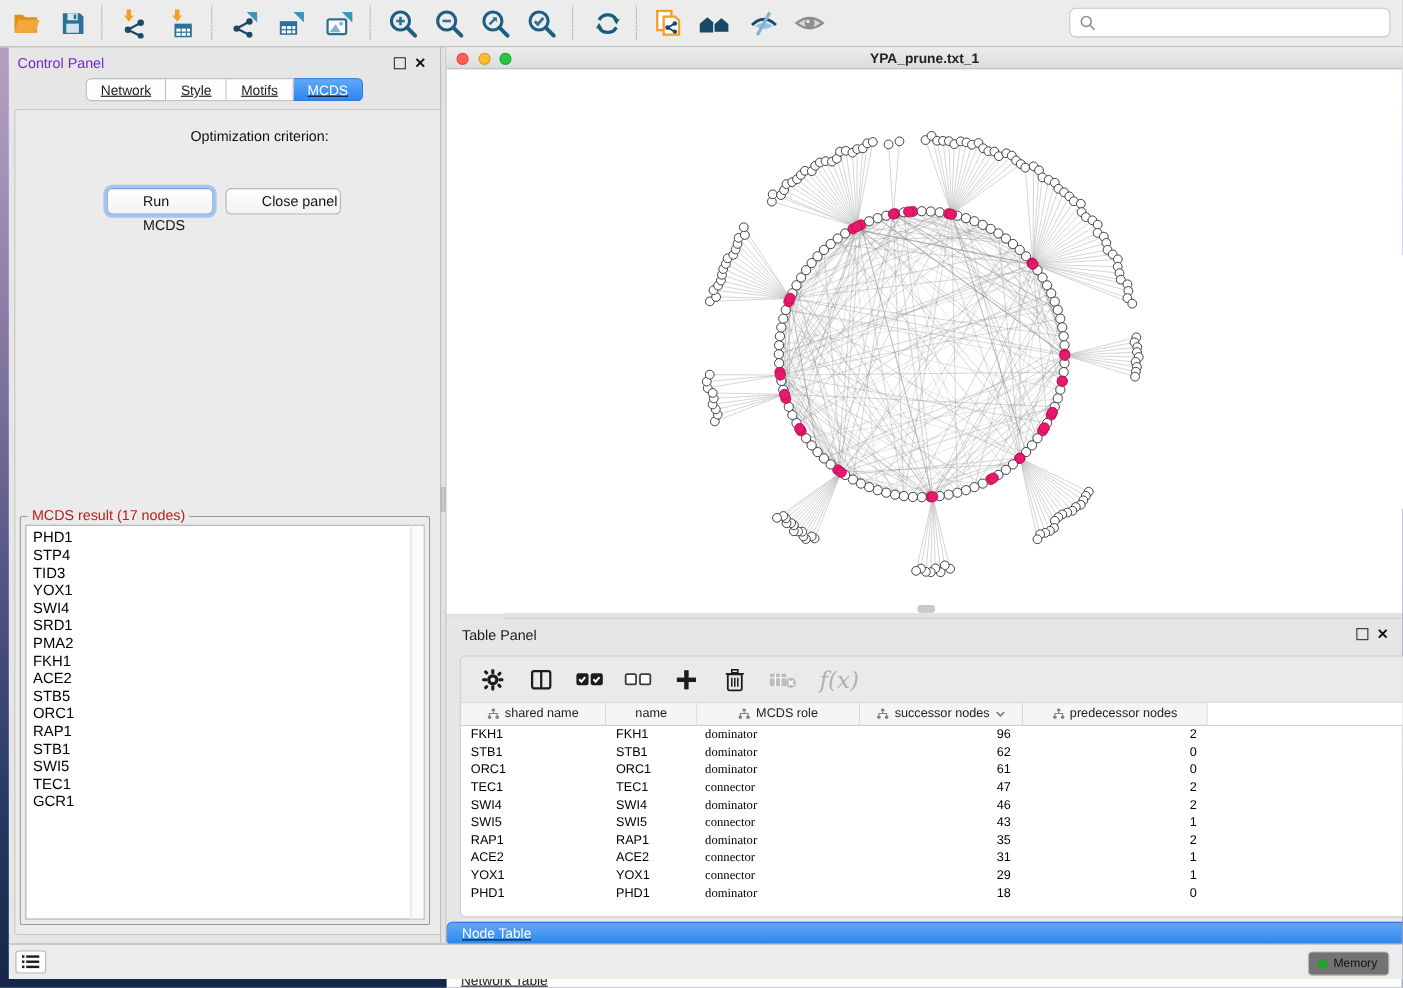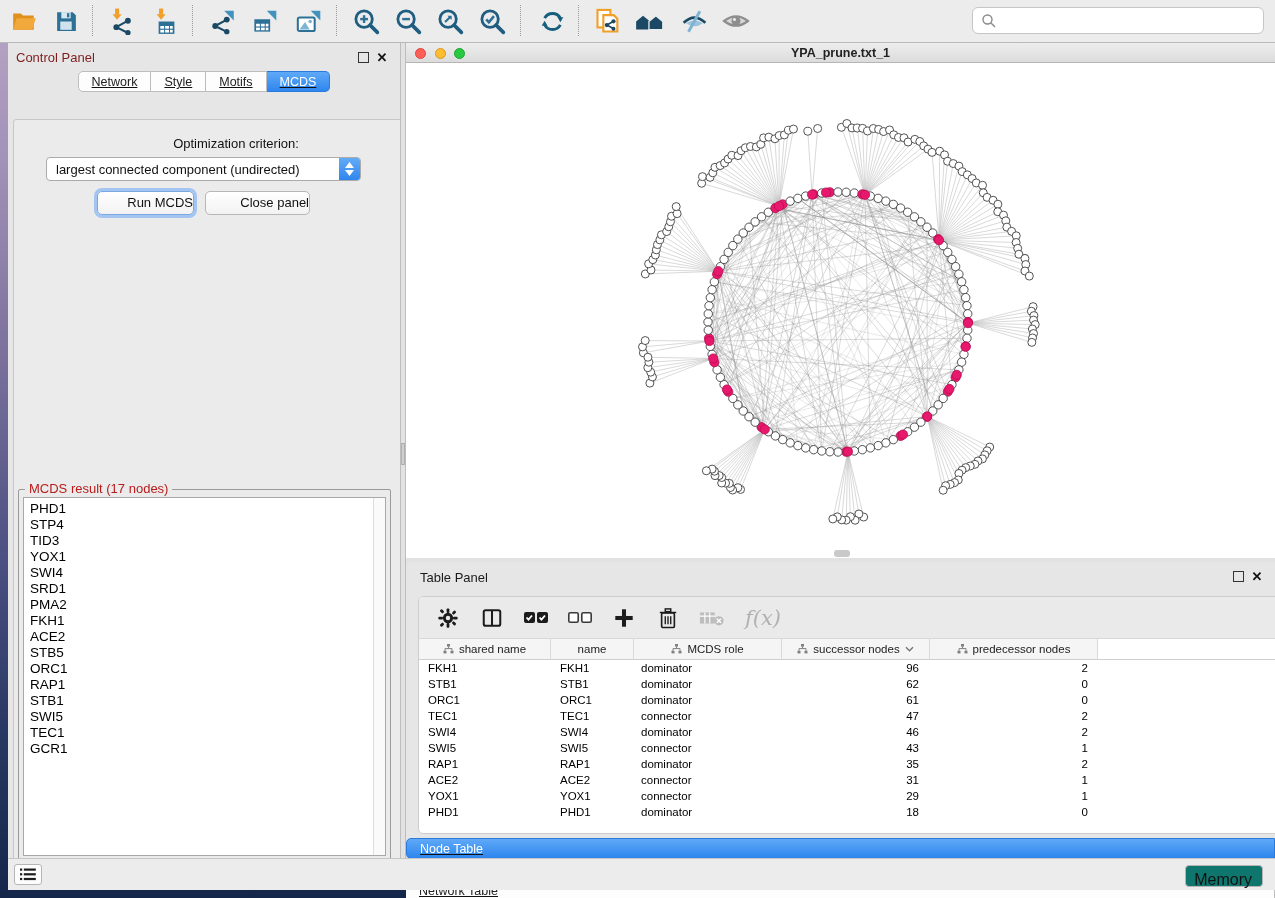--- a/index.html
+++ b/index.html
@@ -16,38 +16,38 @@
   .tb-btn { position:absolute; top:6px; width:36px; height:30px; display:flex; align-items:center; justify-content:center; border-radius:4px; cursor:default; }
   .tb-sep { position:absolute; top:5px; height:31px; border-left:1px dotted #9a9a9a; }
   #search-wrap { position:absolute; left:972px; top:7px; width:292px; height:27px; background:#fff; border:1px solid #c6c6c6; border-radius:6px; display:flex; align-items:center; padding-left:8px; }
   #search-wrap input { border:none; outline:none; flex:1; height:22px; font-size:13px; font-family:"Liberation Sans",sans-serif; background:transparent; }
 
   
 
   
   #control-panel { left:8px; top:43px; width:392px; height:815px; background:#e6e6e6; }
   #cp-title-row { position:relative; height:28px; }
-  #cp-title { position:absolute; left:8px; top:7px; font-size:13px; color:#7f1d1d; }
+  #cp-title { position:absolute; left:8px; top:7px; font-size:13px; color:#6d28d9; }
   .panel-float, .panel-close { position:absolute; top:7px; width:14px; height:14px; font-weight:bold; color:#111; display:flex; align-items:center; justify-content:center; font-size:13px; }
   .panel-float { border:1.5px solid #333; width:11px; height:11px; top:9px; }
   #cp-float { right:31px; } #cp-close { right:11px; }
   #tp-float { right:31px; } #tp-close { right:11px; }
 
   .tab-strip { display:flex; justify-content:center;text-decoration:underline; }
   .seg-tab { height:21px; line-height:20px; padding:0 13px; background:#fdfdfd; border:1px solid #bdbdbd; border-left:none; font-size:12.5px; color:#222; }
   .seg-tab:first-child { border-left:1px solid #bdbdbd; border-radius:5px 0 0 5px; }
   .seg-tab:last-child { border-radius:0 5px 5px 0; }
   .seg-tab.active { background:linear-gradient(180deg,#5fa9f7 0%,#2e86ee 100%); color:#fff; border-color:#2a7ade; }
 
-  #cp-inner { position:absolute; left:5px; top:56px; width:446px; height:751px; background:#ebebeb; border:1px solid #c7c7c7; border-radius:3px;margin-top:20px; }
+  #cp-inner { position:absolute; left:5px; top:56px; width:446px; height:751px; background:#ebebeb; border:1px solid #c7c7c7; border-radius:3px; }
   #opt-label { position:absolute; left:0; right:0; top:16px; text-align:center; font-size:13px; color:#111; }
   #criterion { position:absolute; left:32px; top:37px; width:315px; height:24px; background:#fff; border:1px solid #ababab; border-radius:4px; display:flex; align-items:center; }
   #criterion .val { flex:1; padding-left:9px; font-size:13px; white-space:nowrap; }
   #criterion .stepper { width:21px; height:22px; margin-right:0px; border-radius:0 3px 3px 0; background:linear-gradient(180deg,#63abf8,#2e86ee); display:flex; flex-direction:column; align-items:center; justify-content:center; gap:2px; }
-  .btn { position:absolute; height:24px; background:linear-gradient(180deg,#ffffff,#f2f2f2); border:1px solid #b7b7b7; border-radius:5px; font-size:13px; text-align:right; line-height:22px; color:#111; }
+  .btn { position:absolute; height:24px; background:linear-gradient(180deg,#ffffff,#f2f2f2); border:1px solid #b7b7b7; border-radius:5px; font-size:13px; text-align:left; line-height:22px; color:#111;padding-left:32px; }
   #run-btn { left:83px; top:71px; width:97px; box-shadow:0 0 0 3px rgba(105,165,245,.55); border-color:#7aa8e0; }
   #close-btn { left:191px; top:71px; width:105px; }
 
   #mcds-group { position:absolute; left:4px; top:369px; width:373px; height:372px; border:1px solid #9a9a9a; border-radius:2px; }
   #mcds-group-label { position:absolute; left:6px; top:-9px; background:#ebebeb; padding:0 4px; font-size:13px; color:#b91c1c; }
   #mcds-list-wrap { position:absolute; left:4px; top:7px; right:4px; bottom:4px; background:#fff; border:1px solid #a8a8a8; display:flex; }
   #mcds-list { flex:1; padding:3px 0 0 6px; font-size:13.5px; line-height:16px; color:#000; overflow:hidden; }
   #mcds-scroll { width:12px; border-left:1px solid #dedede; background:#fafafa; }
 
   
@@ -71,30 +71,30 @@
   #tp-title { position:absolute; left:14px; top:8px; font-size:13px; color:#1a1a1a; }
   #tp-box { position:absolute; left:12px; top:34px; width:1018px; height:238px; background:#fff; border:1px solid #cdcdcd; border-radius:5px; overflow:hidden; }
   #tp-toolbar { position:absolute; left:0; top:0; right:0; height:42px; background:#eaeaea; border-bottom:1px solid #d8d8d8; display:flex; align-items:center; gap:14px; padding-left:14px; }
   .tpt-btn { width:30px; height:30px; display:flex; align-items:center; justify-content:center; }
   #tbl-header { position:absolute; left:0; top:42px; right:14px; height:21px; display:grid; grid-template-columns:132px 83px 148px 148px 168px 1fr; }
   .hcell { background:#f5f5f5; border-right:1px solid #d9d9d9; border-bottom:1px solid #cfcfcf; display:flex; align-items:center; justify-content:center; gap:5px; font-size:11.5px; color:#222; }
   .hcell.filler { background:#fff; border-right:none; border-bottom:1px solid #cfcfcf; }
   #tbl-rows { position:absolute; left:0; top:63px; right:14px; bottom:0; }
   .trow { display:grid; grid-template-columns:132px 83px 148px 148px 168px 1fr; height:16px; font-size:11.5px; color:#000; }
   .trow .c { line-height:16px; white-space:nowrap; overflow:hidden; }
-  .c0 { padding-left:9px; } .c1 { padding-left:9px; } .c2 { padding-left:7px; }
+  .c0 { padding-left:9px; } .c1 { padding-left:9px; } .c2 { padding-left:7px;font-family:Liberation Serif, serif; }
   .c3 { text-align:right; padding-right:11px; } .c4 { text-align:right; padding-right:10px; }
   #tbl-vscroll { position:absolute; right:0; top:42px; bottom:0; width:14px; background:#fafafa; border-left:1px solid #e2e2e2; }
   #tbl-vthumb { position:absolute; left:2px; top:38px; width:9px; height:124px; background:#c6c6c6; border-radius:5px; }
   #tbl-tabs { position:absolute; left:0; right:0; top:276px; display:flex; justify-content:center;flex-direction:column; }
 
   
   #status-bar { left:8px; top:858px; width:1267px; height:32px; background:#ececec; border-top:1px solid #c6c6c6; }
   #list-btn { position:absolute; left:6px; top:5px; width:28px; height:21px; background:#fdfdfd; border:1px solid #b5b5b5; border-radius:3px; display:flex; align-items:center; justify-content:center; }
-  #memory-btn { position:absolute; right:12px; top:6px; height:22px; padding:0 10px 0 8px; background:#0f766e; border:1px solid #b5b5b5; border-radius:4px; display:flex; align-items:center; gap:5px; font-size:16px; color:#111;flex-direction:column; }
+  #memory-btn { position:absolute; right:12px; top:6px; height:22px; padding:0 10px 0 8px; background:#737373; border:1px solid #b5b5b5; border-radius:4px; display:flex; align-items:center; gap:5px; font-size:11px; color:#111; }
   #memory-dot { width:9px; height:9px; border-radius:50%; background:#1fa32f; }
 
   svg { display:block; }
 </style>
 </head>
 <body>
 
 <div id="toolbar" class="abs">
   <div class="tb-btn" style="left:6px">
     <svg width="26" height="26" viewBox="0 0 24 24">
@@ -266,31 +266,20 @@
     <span id="cp-close" class="panel-close">✕</span>
   </div>
   <div class="tab-strip" id="cp-tabs">
       <div class="seg-tab">Network</div>
       <div class="seg-tab">Style</div>
       <div class="seg-tab">Motifs</div>
       <div class="seg-tab active">MCDS</div>
     </div>
   <div id="cp-inner">
     <div id="opt-label">Optimization criterion:</div>
-    <div id="criterion">
-      <span class="val">largest connected component (undirected)</span>
-      <span class="stepper">
-        <svg width="9" height="6" viewBox="0 0 9 6">
-            <polygon points="4.5,0 9,6 0,6" fill="#fff"></polygon>
-          </svg>
-        <svg width="9" height="6" viewBox="0 0 9 6">
-            <polygon points="0,0 9,0 4.5,6" fill="#fff"></polygon>
-          </svg>
-      </span>
-    </div>
     <div id="run-btn" class="btn">Run MCDS</div>
     <div id="close-btn" class="btn">Close panel</div>
     <div id="mcds-group">
       <span id="mcds-group-label">MCDS result (17 nodes)</span>
       <div id="mcds-list-wrap">
         <div id="mcds-list">
             <div>PHD1</div>
             <div>STP4</div>
             <div>TID3</div>
             <div>YOX1</div>

